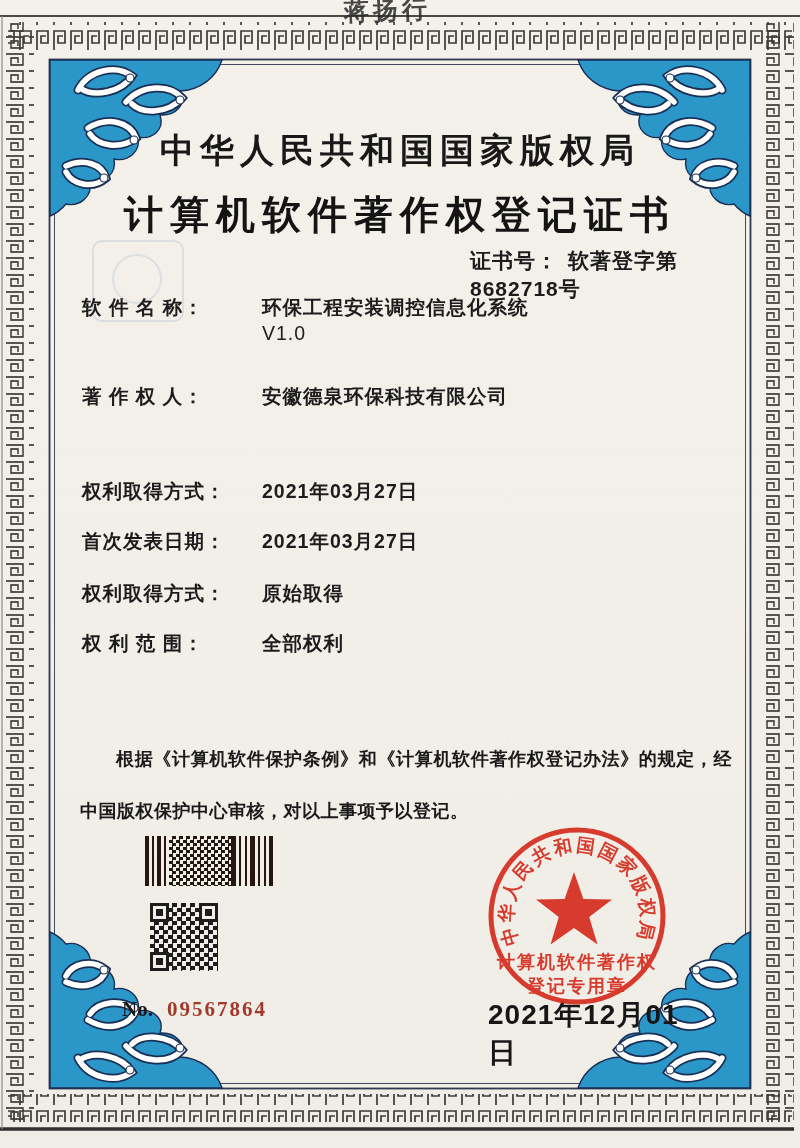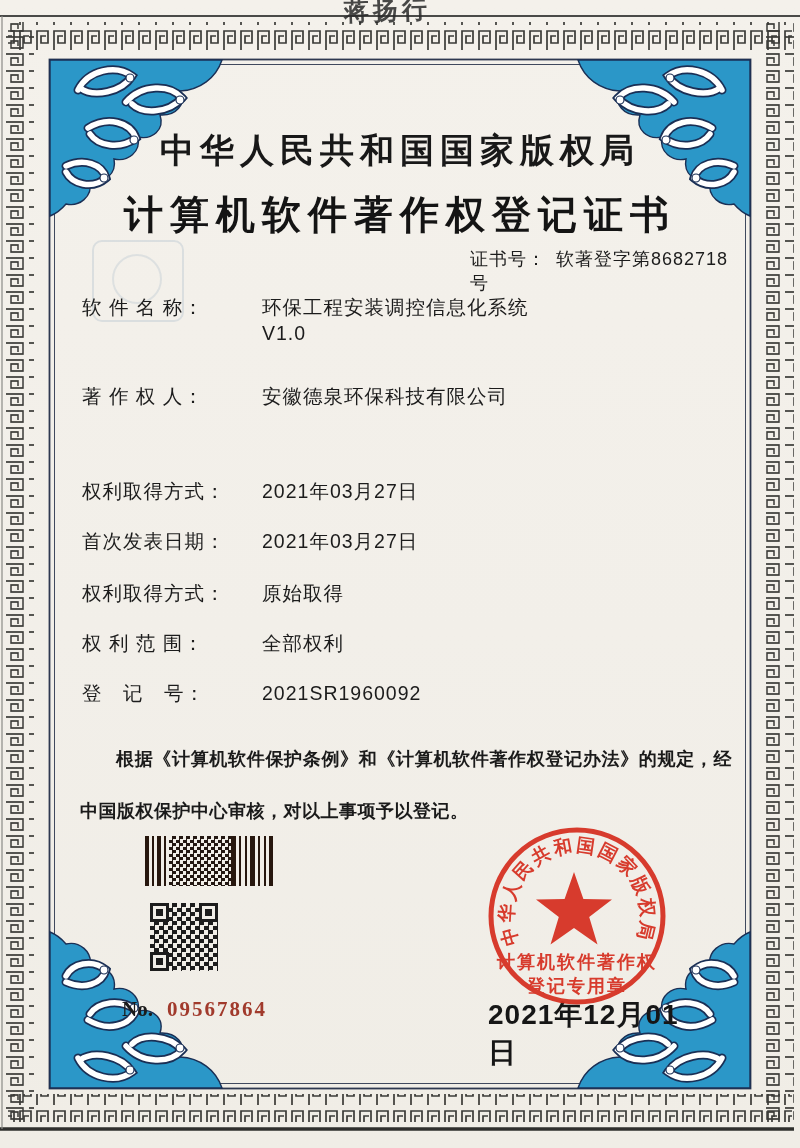--- a/index.html
+++ b/index.html
@@ -24,25 +24,25 @@
     top:128px;left:0;width:800px;text-align:center;
     font-family:"Liberation Serif","DejaVu Serif",serif;
     font-size:34px;font-weight:700;letter-spacing:6px;color:#181818;
   }
   .title-cert{
     top:188px;left:0;width:800px;text-align:center;
     font-family:Liberation Sans, sans-serif;
     font-size:39px;font-weight:700;letter-spacing:7px;color:#141414;
   }
   .certno{
-    top:247px;left:470px;width:270px;font-size:18px;font-weight:400;letter-spacing:1px;
+    top:247px;left:470px;width:270px;font-size:21px;font-weight:700;letter-spacing:1px;
   }
   .certno .v{margin-left:10px;}
   
-  .row{position:absolute;left:82px;font-size:19.5px;font-weight:400;letter-spacing:1px;white-space:nowrap;}
+  .row{position:absolute;left:82px;font-size:19.5px;font-weight:700;letter-spacing:1px;white-space:nowrap;}
   .row .lbl{display:inline-block;width:172px;}
   .row .val{margin-left:8px;}
   .val2{position:absolute;left:262px;top:322px;font-size:19.5px;font-weight:400;letter-spacing:1px;}
   .statement{
     top:733px;left:80px;width:652px;font-size:18px;font-weight:600;
     line-height:52px;text-indent:2em;letter-spacing:.5px;color:#1a1a1a;text-align:justify;
   }
   
   .barcode{top:836px;left:145px;width:128px;height:50px;display:flex;}
   .barcode .bars-l{width:24px;height:100%;
@@ -167,23 +167,20 @@
   </div>
 
   <div class="row" style="top:580px">
     <span class="lbl">权利取得方式：</span><span class="val">原始取得</span>
   </div>
 
   <div class="row" style="top:630px">
     <span class="lbl">权 利 范 围：</span><span class="val">全部权利</span>
   </div>
 
-  <div class="row" style="top:680px">
-    <span class="lbl">登　记　号：</span><span class="val">2021SR1960092</span>
-  </div>
 
   <div class="abs statement">根据《计算机软件保护条例》和《计算机软件著作权登记办法》的规定，经中国版权保护中心审核，对以上事项予以登记。</div>
 
   <div class="abs barcode">
     <div class="bars-l"></div>
     <div class="matrix"></div>
     <div class="bars-r"></div>
   </div>
 
   <div class="abs qr">

